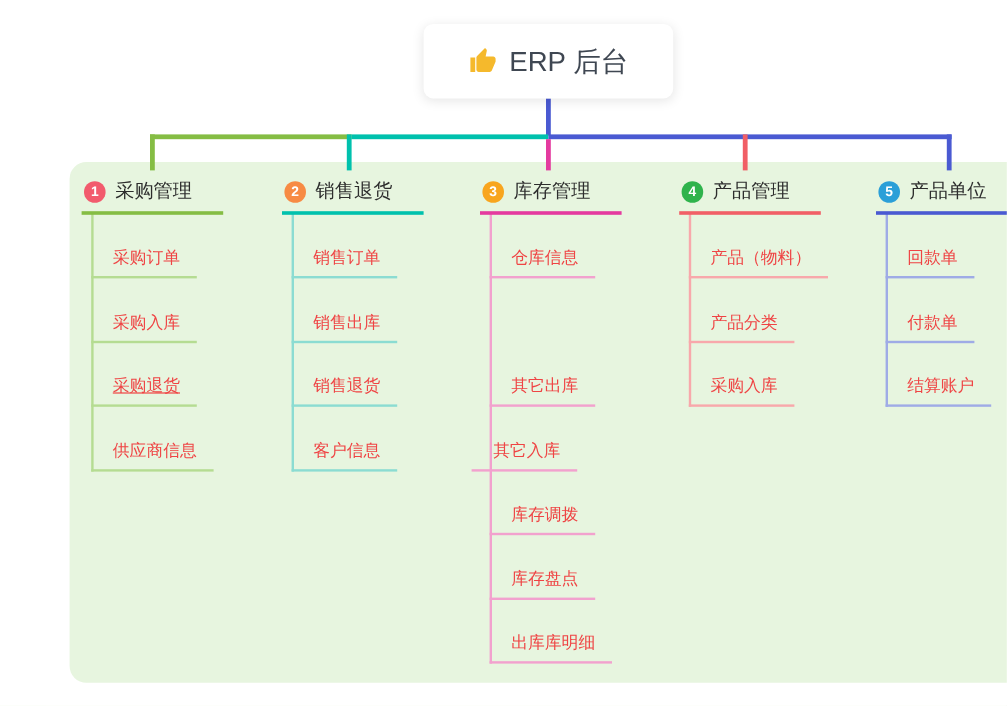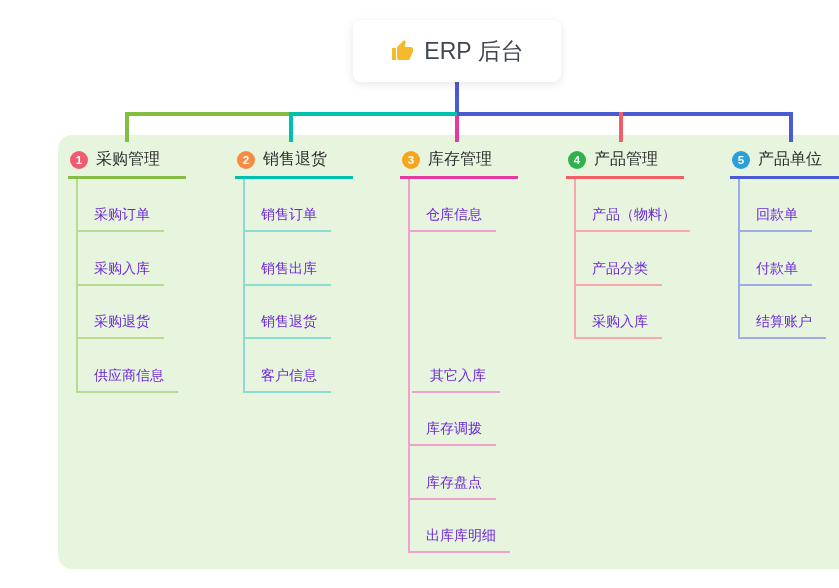--- a/index.html
+++ b/index.html
@@ -33,21 +33,21 @@
     font-size:16px;color:#2d2d2d;white-space:nowrap;z-index:3;
   }
   .badge{
     width:18px;height:18px;border-radius:50%;flex:0 0 18px;
     color:#ffffff;font-size:11.5px;line-height:18px;text-align:center;
     font-weight:bold;
   }
   .rail{position:absolute;width:2px;z-index:1;}
   .child{
     position:absolute;box-sizing:border-box;white-space:nowrap;
-    font-size:14px;line-height:20px;color:#6d28d9;
+    font-size:14px;line-height:20px;color:#ef4444;
     padding:0 14px 6px 18px;border-bottom:2px solid #000;z-index:2;
   }
 </style>
 </head>
 <body>
 
 <div class="canvas">
 
   <div class="panel" style="background-color: rgb(231, 245, 223);"></div>
 
@@ -71,21 +71,21 @@
   <div class="vline" style="left: 751px; top: 112px; height: 30px; background-color: rgb(74, 90, 210);"></div>
 
   <div class="branch">
     <div class="branch-header" style="left: 30px; border-bottom-color: rgb(133, 189, 68);">
       <span class="badge" style="background-color: rgb(242, 91, 109);">1</span>
       <span>采购管理</span>
     </div>
     <div class="rail" style="left: 38px; top: 177px; height: 216px; background-color: rgb(181, 220, 146);"></div>
     <div class="child" style="left: 38px; top: 204px; border-bottom-color: rgb(181, 220, 146);">采购订单</div>
     <div class="child" style="left: 38px; top: 258px; border-bottom-color: rgb(181, 220, 146);">采购入库</div>
-    <div class="child" style="left: 38px; top: 311px; border-bottom-color: rgb(181, 220, 146);">采购退货</div>
+    <div class="child" style="left: 38px; top: 311px; border-bottom-color: rgb(181, 220, 146); text-decoration: underline;">采购退货</div>
     <div class="child" style="left: 38px; top: 365px; border-bottom-color: rgb(181, 220, 146); text-align: center;">供应商信息</div>
   </div>
 
   <div class="branch">
     <div class="branch-header" style="left: 197px; border-bottom-color: rgb(0, 193, 173);">
       <span class="badge" style="background-color: rgb(247, 139, 68);">2</span>
       <span>销售退货</span>
     </div>
     <div class="rail" style="left: 205px; top: 177px; height: 216px; background-color: rgb(139, 220, 210);"></div>
     <div class="child" style="left: 205px; top: 204px; border-bottom-color: rgb(139, 220, 210);">销售订单</div>
@@ -94,21 +94,22 @@
     <div class="child" style="left: 205px; top: 365px; border-bottom-color: rgb(139, 220, 210);">客户信息</div>
   </div>
 
   <div class="branch">
     <div class="branch-header" style="left: 362px; border-bottom-color: rgb(228, 58, 159);">
       <span class="badge" style="background-color: rgb(248, 165, 30);">3</span>
       <span>库存管理</span>
     </div>
     <div class="rail" style="left: 370px; top: 177px; height: 376px; background-color: rgb(242, 161, 206);"></div>
     <div class="child" style="left: 370px; top: 204px; border-bottom-color: rgb(242, 161, 206);">仓库信息</div>
-    <div class="child" style="left: 374px; top: 365px; border-bottom-color: rgb(242, 161, 206);">其它入库</div>
+    <div class="child" style="left: 370px; top: 311px; border-bottom-color: rgb(242, 161, 206);">其它出库</div>
+    <div class="child" style="left: 355px; top: 365px; border-bottom-color: rgb(242, 161, 206);">其它入库</div>
     <div class="child" style="left: 370px; top: 418px; border-bottom-color: rgb(242, 161, 206);">库存调拨</div>
     <div class="child" style="left: 370px; top: 472px; border-bottom-color: rgb(242, 161, 206);">库存盘点</div>
     <div class="child" style="left: 370px; top: 525px; border-bottom-color: rgb(242, 161, 206);">出库库明细</div>
   </div>
 
   <div class="branch">
     <div class="branch-header" style="left: 528px; border-bottom-color: rgb(241, 95, 102);">
       <span class="badge" style="background-color: rgb(47, 179, 76);">4</span>
       <span>产品管理</span>
     </div>

